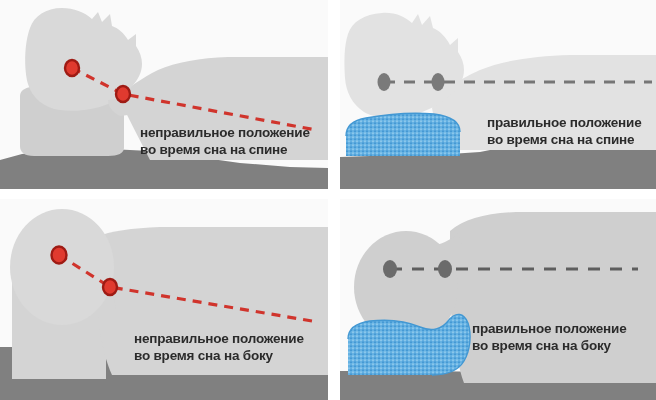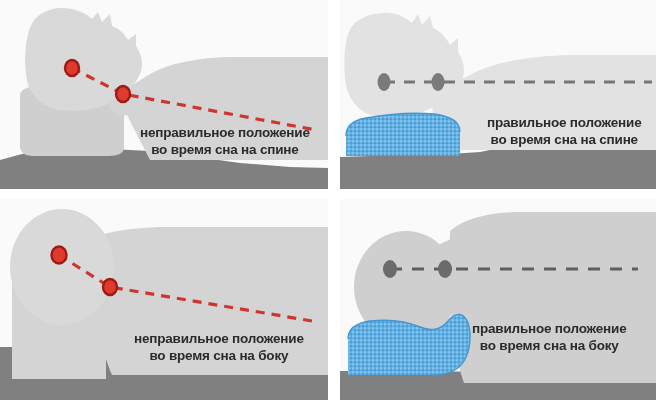--- a/index.html
+++ b/index.html
@@ -11,21 +11,20 @@
     width: 656px;
     height: 400px;
     overflow: hidden;
     font-family: "Liberation Sans", sans-serif;
   }
   #infographic {
     position: relative;
     width: 656px;
     height: 344px;
     background: #ffffff;
-    text-align: center;
   }
   .panel {
     position: absolute;
     overflow: hidden;
     background: #fafafa;
   }
   .panel svg {
     display: block;
   }
   .caption {

